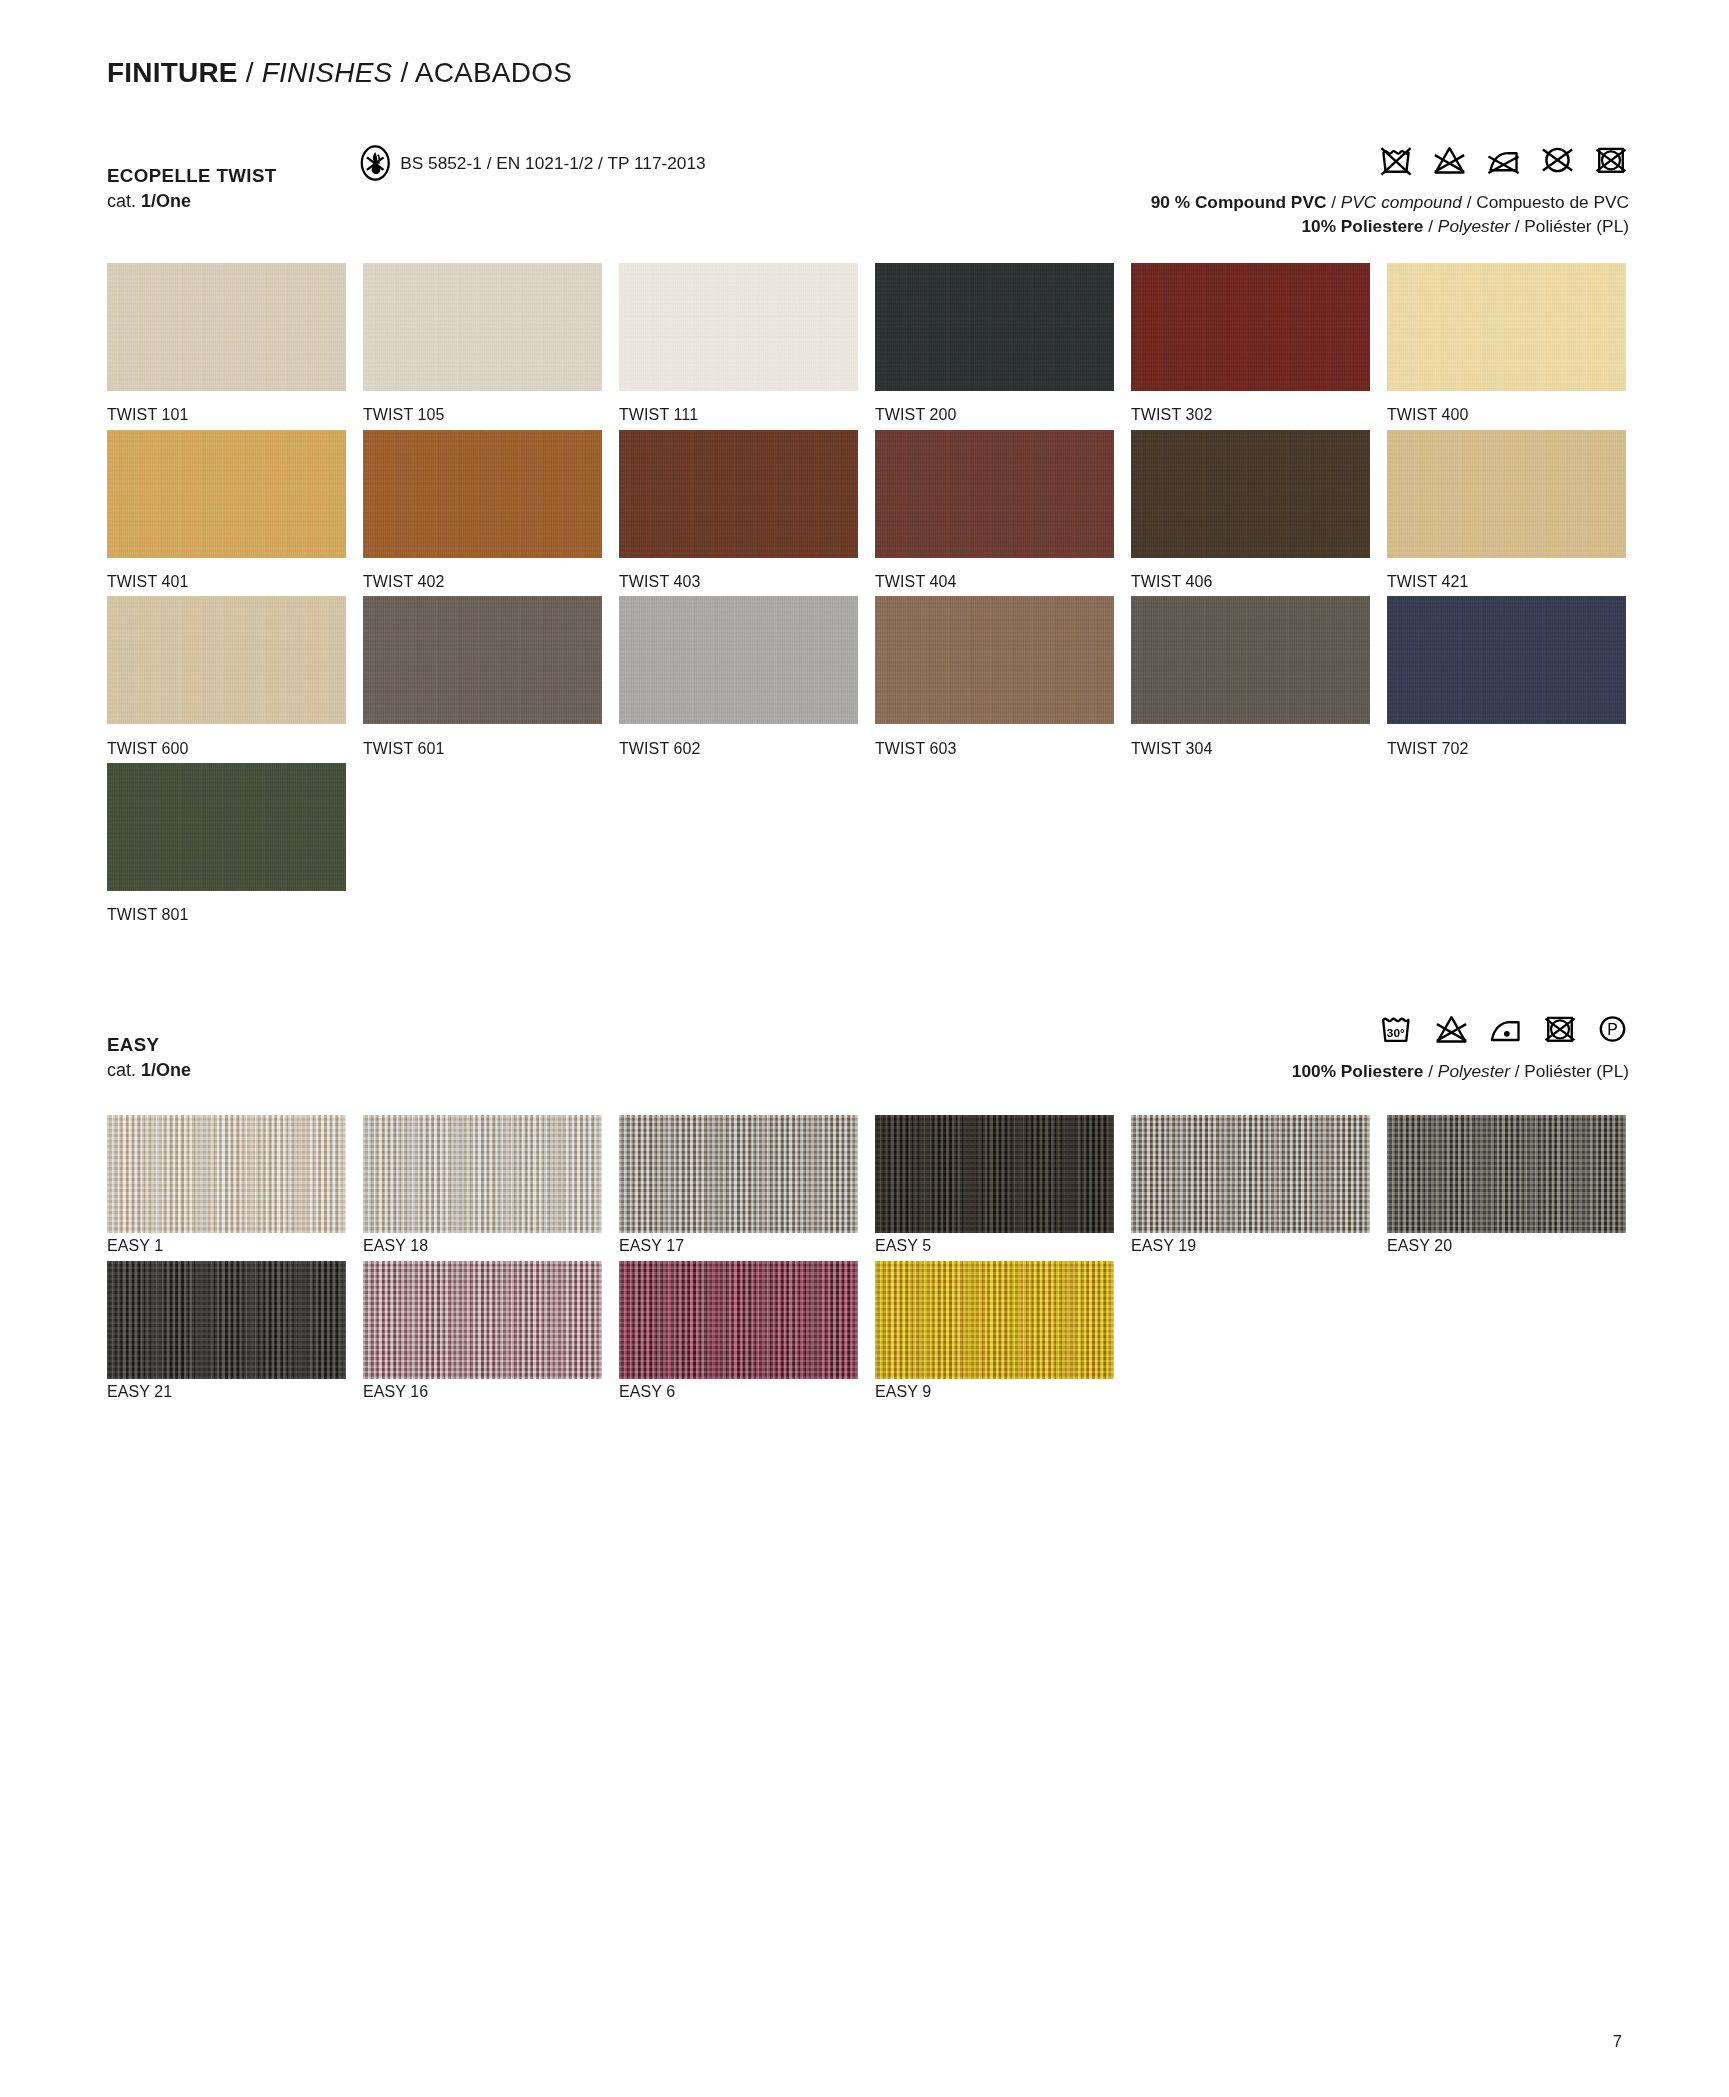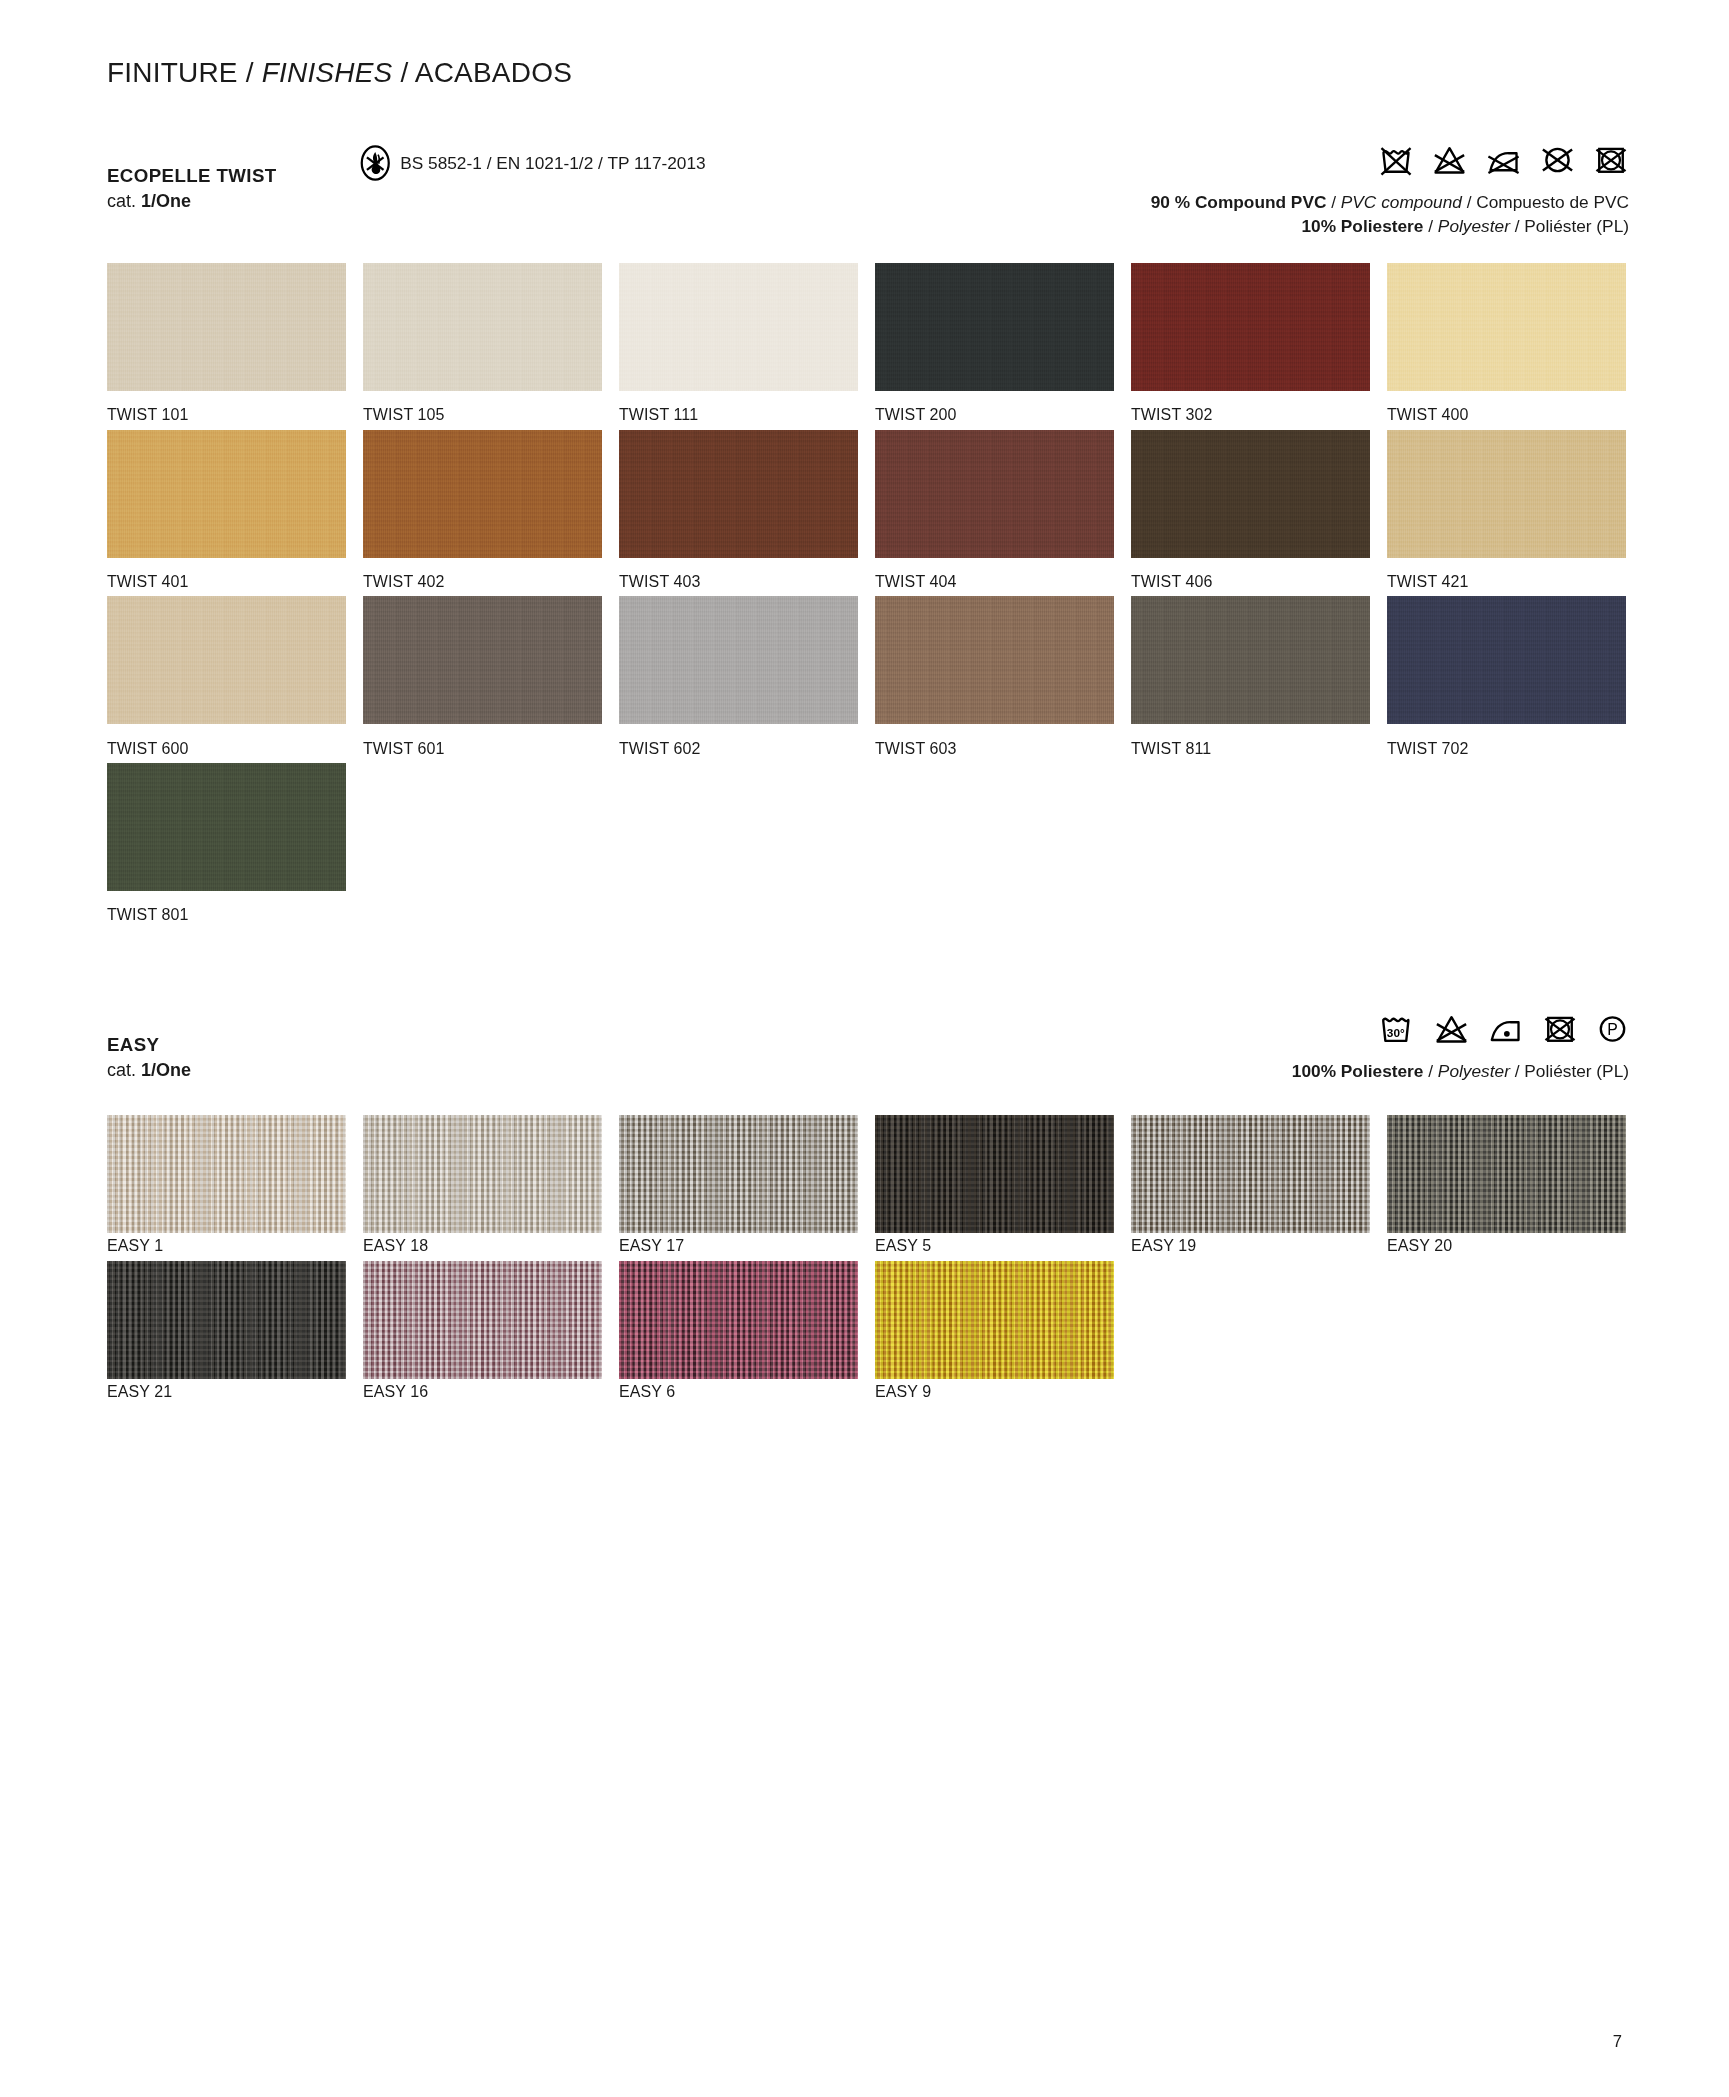--- a/index.html
+++ b/index.html
@@ -25,21 +25,21 @@
 
   
   .page-title {
     position: absolute;
     left: 107px;
     top: 57px;
     font-size: 28px;
     letter-spacing: 0.2px;
     white-space: nowrap;
   }
-  .page-title .t-bold { font-weight: normal; }
+  .page-title .t-bold { font-weight: bold; }
   .page-title .t-ital { font-style: italic; font-weight: normal; }
   .page-title .t-reg  { font-weight: normal; }
   .page-title .sep    { font-weight: normal; }
 
   
   .section { position: absolute; left: 0; width: 1729px; }
   #section-twist { top: 149px; }
   #section-easy  { top: 1018px; }
 
   .section-header {
@@ -344,21 +344,21 @@
         <div class="swatch-cell">
           <div class="swatch-chip tex-leather" style="background-color: rgb(170, 168, 167);"></div>
           <div class="swatch-label">TWIST 602</div>
         </div>
         <div class="swatch-cell">
           <div class="swatch-chip tex-leather" style="background-color: rgb(138, 109, 88);"></div>
           <div class="swatch-label">TWIST 603</div>
         </div>
         <div class="swatch-cell">
           <div class="swatch-chip tex-leather" style="background-color: rgb(96, 90, 80);"></div>
-          <div class="swatch-label">TWIST 811</div>
+          <div class="swatch-label">TWIST 304</div>
         </div>
         <div class="swatch-cell">
           <div class="swatch-chip tex-leather" style="background-color: rgb(56, 60, 82);"></div>
           <div class="swatch-label">TWIST 702</div>
         </div>
         <div class="swatch-cell">
           <div class="swatch-chip tex-leather" style="background-color: rgb(70, 79, 60);"></div>
           <div class="swatch-label">TWIST 801</div>
         </div>
       </div>

